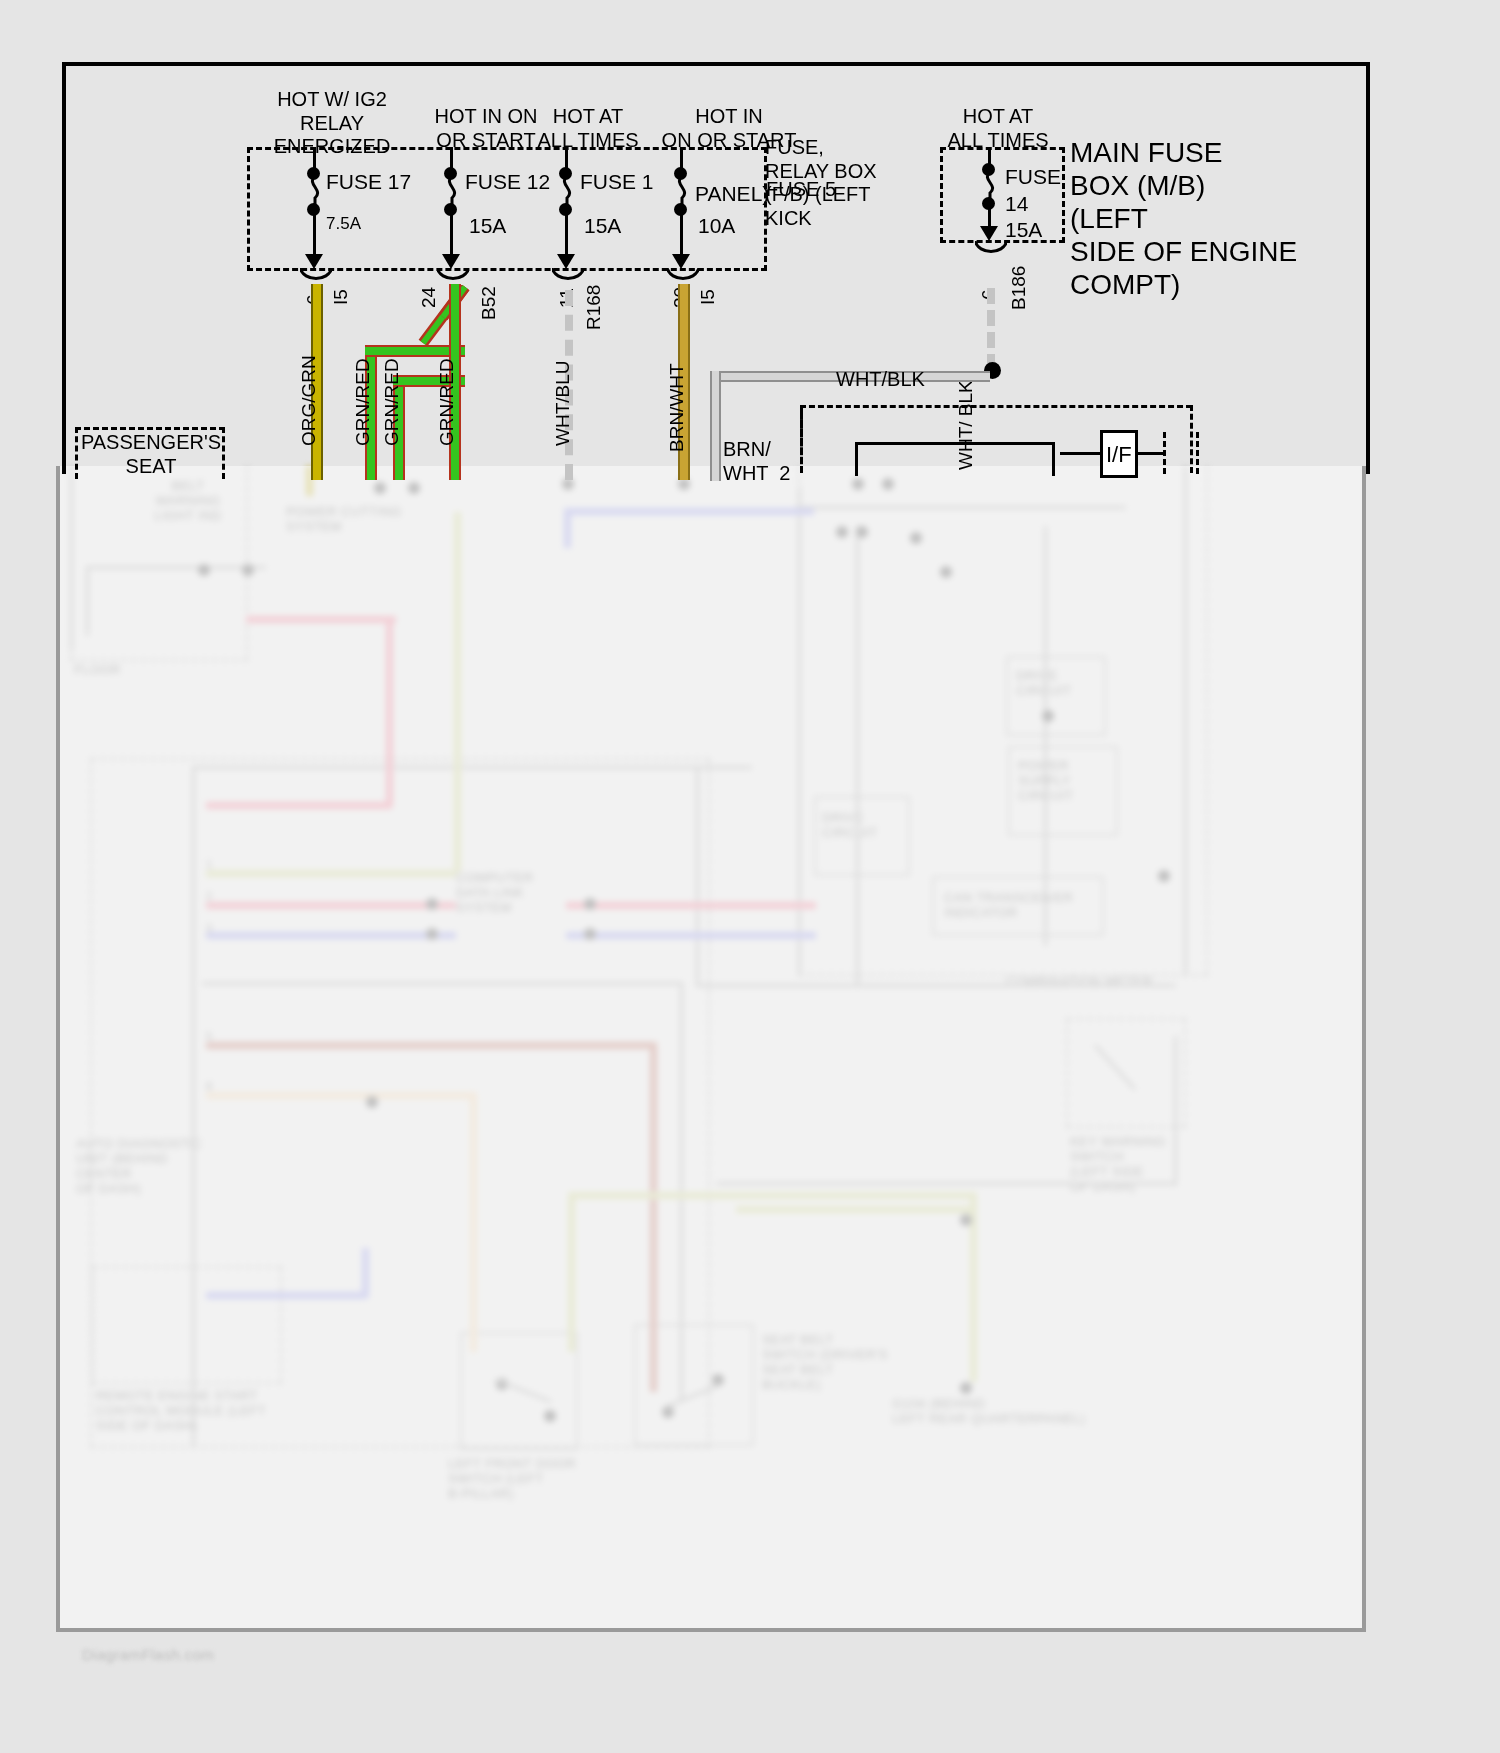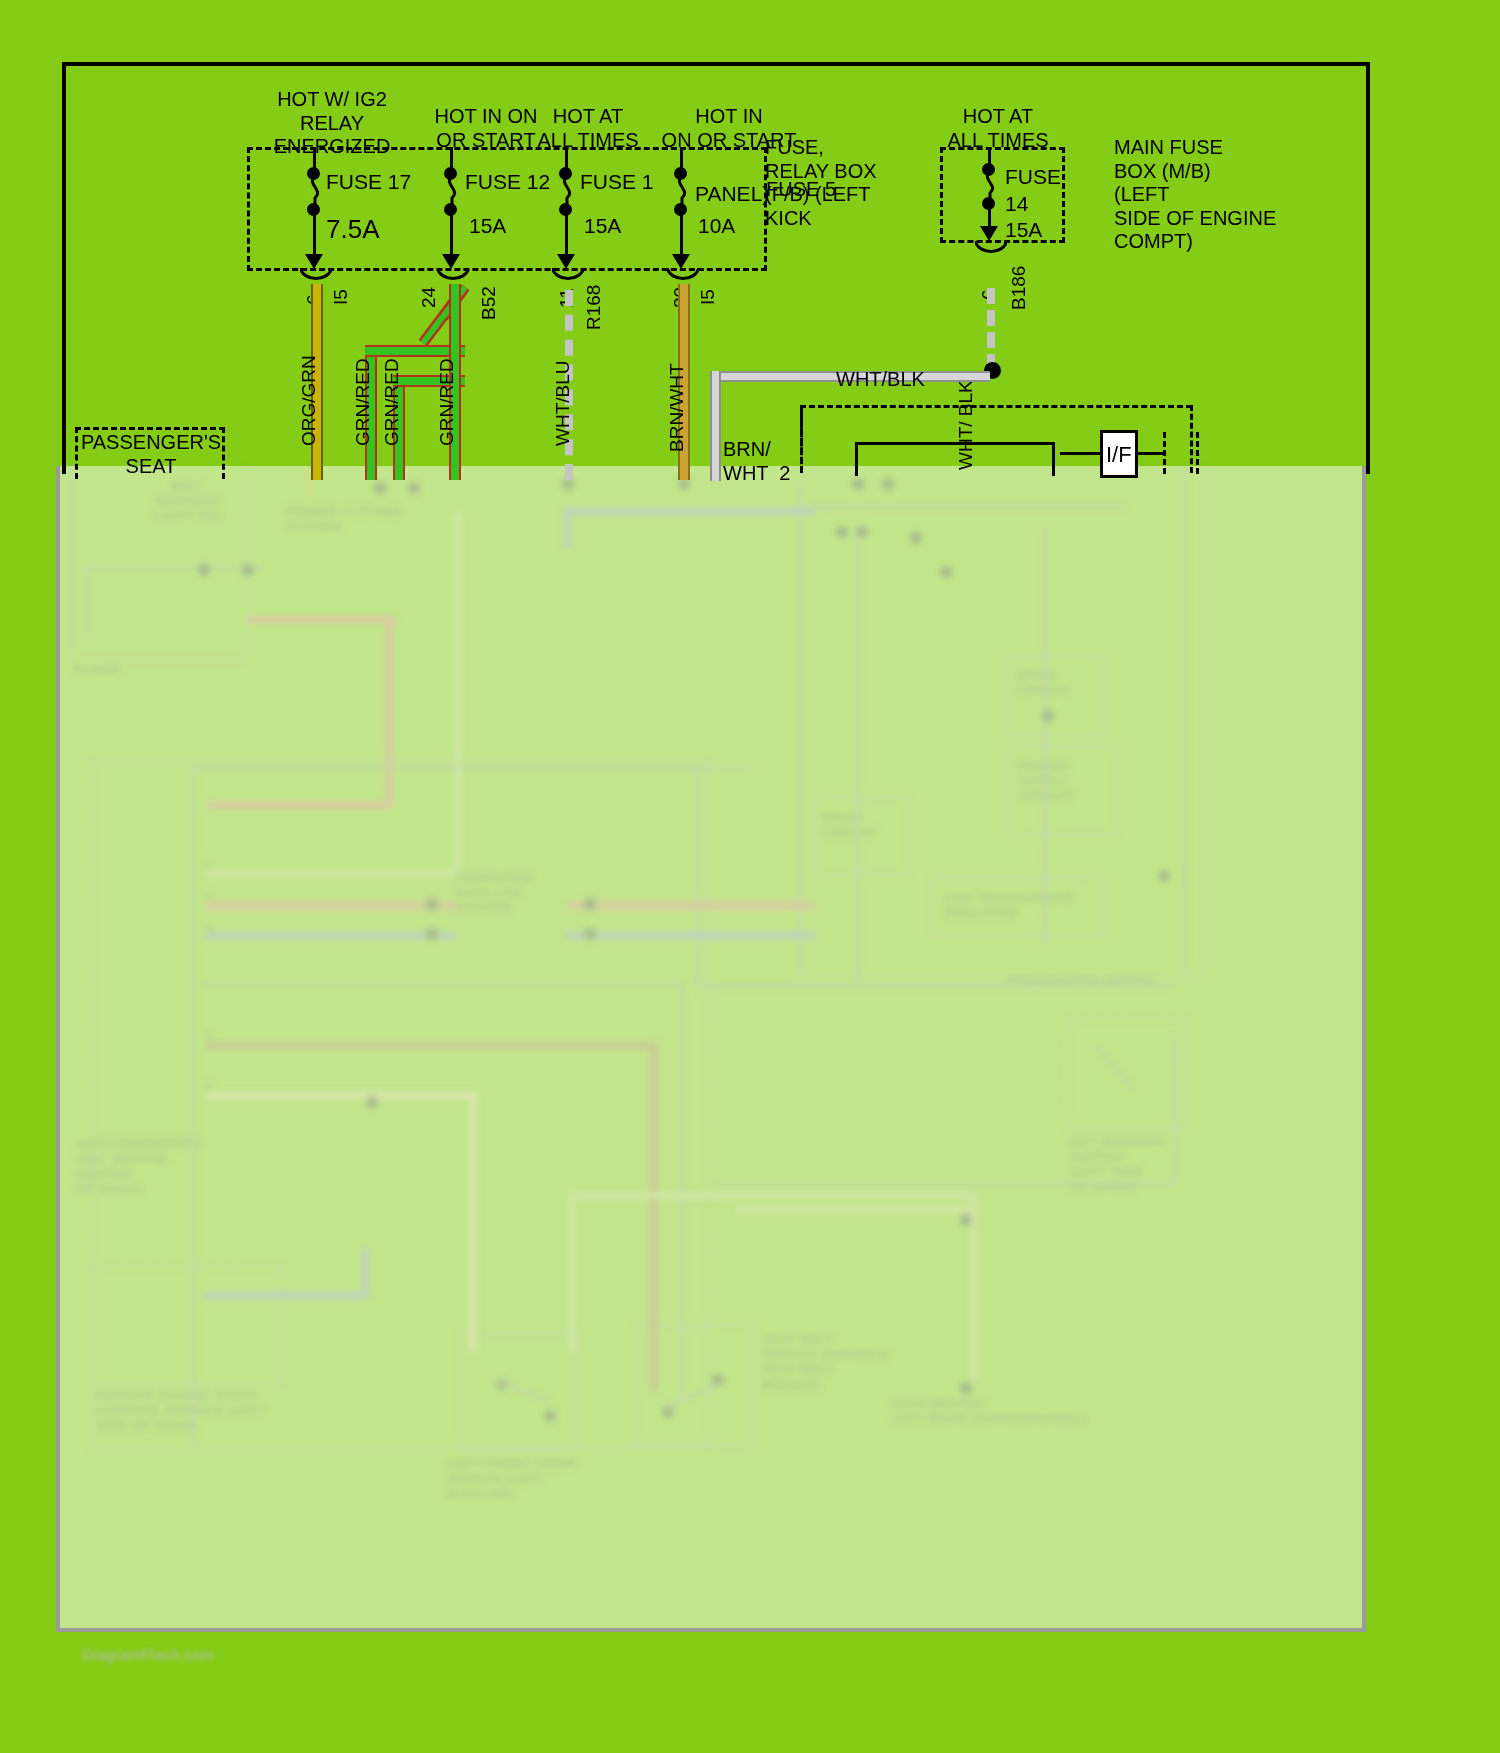--- a/index.html
+++ b/index.html
@@ -1,17 +1,17 @@
 <!DOCTYPE html>
 <html><head>
 <meta charset="utf-8">
 <style>
   html,body{margin:0;padding:0;background:#ffffff;}
   body{font-family:"Liberation Sans",sans-serif;}
-  #page{position:relative;width:1500px;height:1753px;background:#84cc16;overflow:hidden;}
+  #page{position:relative;width:1500px;height:1753px;background:#e5e5e5;overflow:hidden;}
 
   
   .frame{position:absolute;border:4px solid #000;box-sizing:border-box;}
 
   
   .t{position:absolute;color:#000;white-space:pre;line-height:1.18;}
   .c{text-align:center;}
   .vt{position:absolute;color:#000;white-space:nowrap;
       transform-origin:0 0;transform:rotate(-90deg);}
   .dash-t{position:absolute;border-top:3px dashed #000;}
@@ -224,21 +224,21 @@
 
   <div class="ln" style="left:313px;top:147px;width:3px;height:26px;"></div>
   <div class="dot" style="left:307px;top:167px;"></div>
   <svg class="fusewrap" style="left:304px;top:176px;" width="22" height="34" viewBox="0 0 22 34">
     <path d="M11 0 C 2 8, 20 14, 11 22 L 11 34" fill="none" stroke="#000" stroke-width="3"></path>
   </svg>
   <div class="dot" style="left:307px;top:203px;"></div>
   <div class="ln" style="left:313px;top:209px;width:3px;height:48px;"></div>
   <div class="arrowdn" style="left:305px;top:254px;"></div>
   <div class="t" style="left:326px;top:170px;font-size:21px;">FUSE 17</div>
-  <div class="t" style="left:326px;top:214px;font-size:26px;">7.5A</div>
+  <div class="t" style="left:326px;top:214px;font-size:17px;">7.5A</div>
 
   <div class="ln" style="left:450px;top:147px;width:3px;height:26px;"></div>
   <div class="dot" style="left:444px;top:167px;"></div>
   <svg class="fusewrap" style="left:441px;top:176px;" width="22" height="34" viewBox="0 0 22 34">
     <path d="M11 0 C 2 8, 20 14, 11 22 L 11 34" fill="none" stroke="#000" stroke-width="3"></path>
   </svg>
   <div class="dot" style="left:444px;top:203px;"></div>
   <div class="ln" style="left:450px;top:209px;width:3px;height:48px;"></div>
   <div class="arrowdn" style="left:442px;top:254px;"></div>
   <div class="t" style="left:465px;top:170px;font-size:21px;">FUSE 12</div>
@@ -264,21 +264,21 @@
   <div class="ln" style="left:680px;top:209px;width:3px;height:48px;"></div>
   <div class="arrowdn" style="left:672px;top:254px;"></div>
   <div class="t" style="left:695px;top:170px;font-size:21px;margin-top:12px;">PANEL)</div>
   <div class="t" style="left:766px;top:178px;font-size:20px;">FUSE 5</div>
   <div class="t" style="left:698px;top:214px;font-size:21px;">10A</div>
 
   <div class="dash-t" style="left:940px;top:147px;width:125px;"></div>
   <div class="dash-b" style="left:940px;top:240px;width:125px;"></div>
   <div class="dash-l" style="left:940px;top:147px;height:96px;"></div>
   <div class="dash-r" style="left:1062px;top:147px;height:96px;"></div>
-  <div class="t" style="left:1070px;top:136px;width:200px;font-size:20px;margin-left:44px;">MAIN FUSE
+  <div class="t" style="left:1070px;top:136px;width:200px;font-size:28px;">MAIN FUSE
 BOX (M/B)
 (LEFT
 SIDE OF ENGINE
 COMPT)</div>
 
   <div class="ln" style="left:988px;top:147px;width:3px;height:20px;"></div>
   <div class="dot" style="left:982px;top:163px;"></div>
   <svg class="fusewrap" style="left:979px;top:172px;" width="22" height="32" viewBox="0 0 22 32">
     <path d="M11 0 C 2 8, 20 13, 11 21 L 11 32" fill="none" stroke="#000" stroke-width="3"></path>
   </svg>

